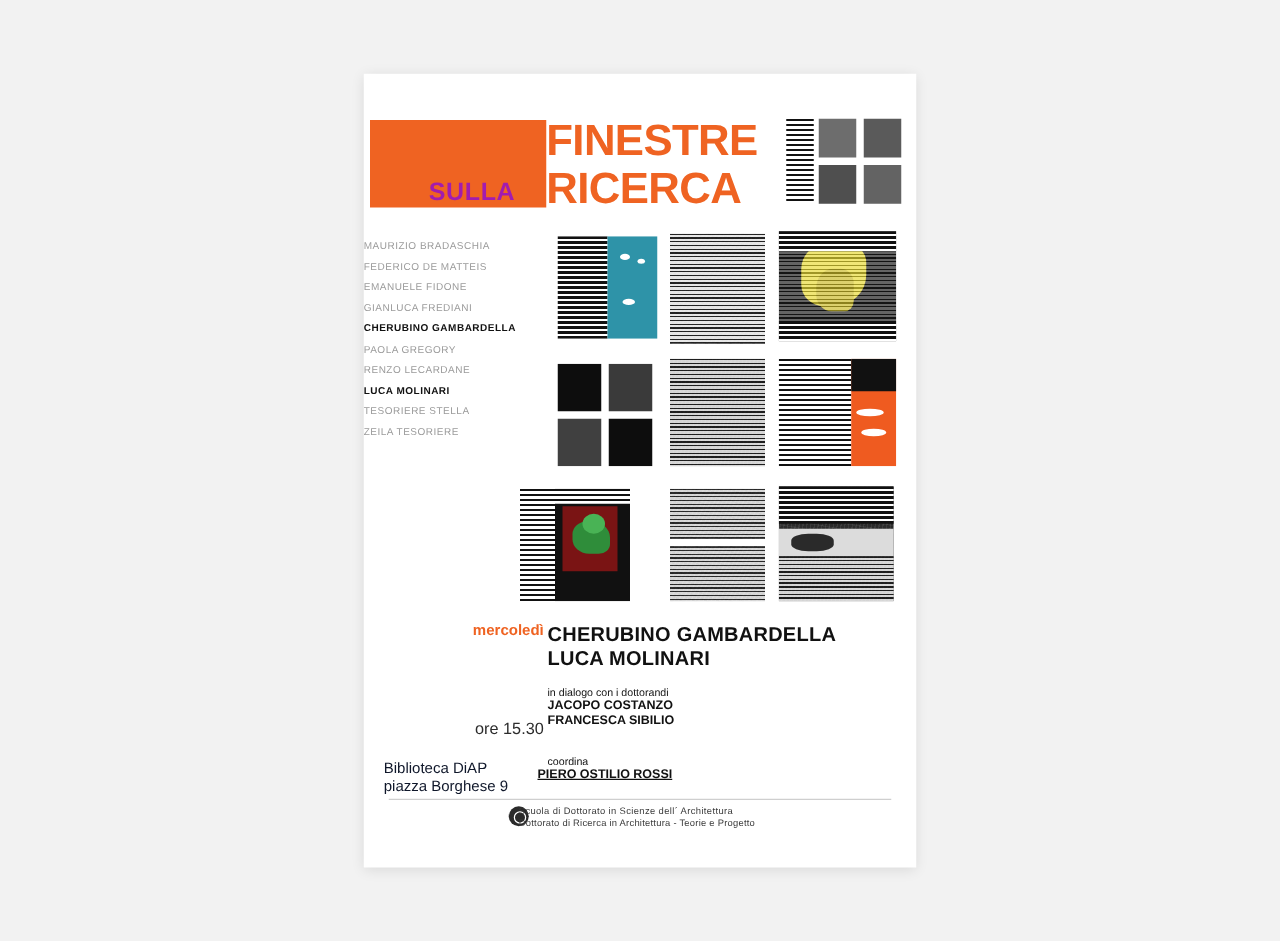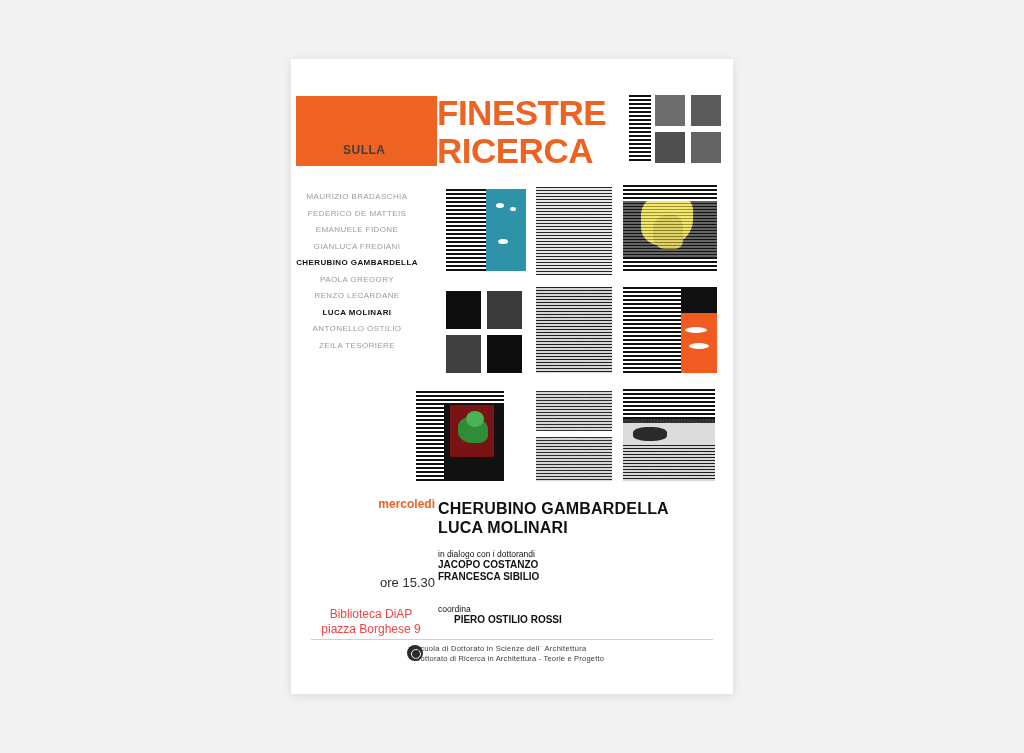--- a/index.html
+++ b/index.html
@@ -35,24 +35,24 @@
     left: 5px;
     top: 37px;
     width: 141px;
     height: 70px;
     background: #ef6322;
   }
   .sulla {
     position: absolute;
     left: 52px;
     top: 84px;
-    font-size: 12px;
+    font-size: 20px;
     font-weight: bold;
     letter-spacing: 0.5px;
-    color: #404040;
+    color: #a21caf;
     font-family: "Liberation Sans", sans-serif;
   }
   .title-finestre, .title-ricerca {
     position: absolute;
     left: 146px;
     font-size: 35px;
     line-height: 35px;
     font-weight: bold;
     color: #ef6322;
     letter-spacing: -0.5px;
@@ -92,21 +92,21 @@
   .hdr-window .p2 { left: 36px; top: 0; background:#5a5a5a; }
   .hdr-window .p3 { left: 0; top: 37px; background:#4f4f4f; }
   .hdr-window .p4 { left: 36px; top: 37px; background:#636363; }
 
   
   .names {
     position: absolute;
     left: 0px;
     top: 130px;
     width: 150px;
-    text-align: center;
+    text-align: left;
   }
   .name {
     font-size: 8px;
     letter-spacing: 0.4px;
     color: #9b9b9b;
     line-height: 16.5px;
     font-family: "Liberation Sans", sans-serif;
     white-space: nowrap;
     padding-right: 18px;
   }
@@ -184,24 +184,24 @@
     text-align: right;
     font-size: 13px;
     color: #2c2c2c;
     font-family: "Liberation Sans", sans-serif;
   }
   .venue {
     position: absolute;
     left: 16px;
     top: 548px;
     width: 128px;
-    text-align: center;
+    text-align: left;
     font-size: 12px;
     line-height: 15px;
-    color: #ef4444;
+    color: #0f172a;
     font-family: "Liberation Sans", sans-serif;
   }
 
   .speakers {
     position: absolute;
     left: 147px;
     top: 440px;
     font-size: 16px;
     line-height: 19px;
     font-weight: bold;
@@ -230,26 +230,27 @@
   .coordina-label {
     position: absolute;
     left: 147px;
     top: 545px;
     font-size: 8.5px;
     color: #111111;
     font-family: "Liberation Sans", sans-serif;
   }
   .coordina-name {
     position: absolute;
-    left: 163px;
+    left: 139px;
     top: 555px;
     font-size: 10px;
     font-weight: bold;
     color: #111111;
     font-family: "Liberation Sans", sans-serif;
+    text-decoration: underline;
   }
 
   
   .footer-rule {
     position: absolute;
     left: 20px;
     top: 580px;
     width: 402px;
     height: 1px;
     background: #cfcfcf;
@@ -304,21 +305,21 @@
 
     <div class="names">
       <div class="name">MAURIZIO BRADASCHIA</div>
       <div class="name">FEDERICO DE MATTEIS</div>
       <div class="name">EMANUELE FIDONE</div>
       <div class="name">GIANLUCA FREDIANI</div>
       <div class="name bold">CHERUBINO GAMBARDELLA</div>
       <div class="name">PAOLA GREGORY</div>
       <div class="name">RENZO LECARDANE</div>
       <div class="name bold">LUCA MOLINARI</div>
-      <div class="name">ANTONELLO OSTILIO</div>
+      <div class="name">TESORIERE STELLA</div>
       <div class="name">ZEILA TESORIERE</div>
     </div>
 
     <div class="art" style="left:155px; top:130px; width:80px; height:82px;">
       <div style="position:absolute;left:0;top:0;width:40px;height:82px;" class="blinds-dark"></div>
       <div class="teal" style="position:absolute;left:40px;top:0;width:40px;height:82px;">
         <div style="position:absolute;left:10px;top:14px;width:8px;height:5px;background:#ffffff;border-radius:50%;"></div>
         <div style="position:absolute;left:24px;top:18px;width:6px;height:4px;background:#ffffff;border-radius:50%;"></div>
         <div style="position:absolute;left:12px;top:50px;width:10px;height:5px;background:#ffffff;border-radius:50%;"></div>
       </div>

